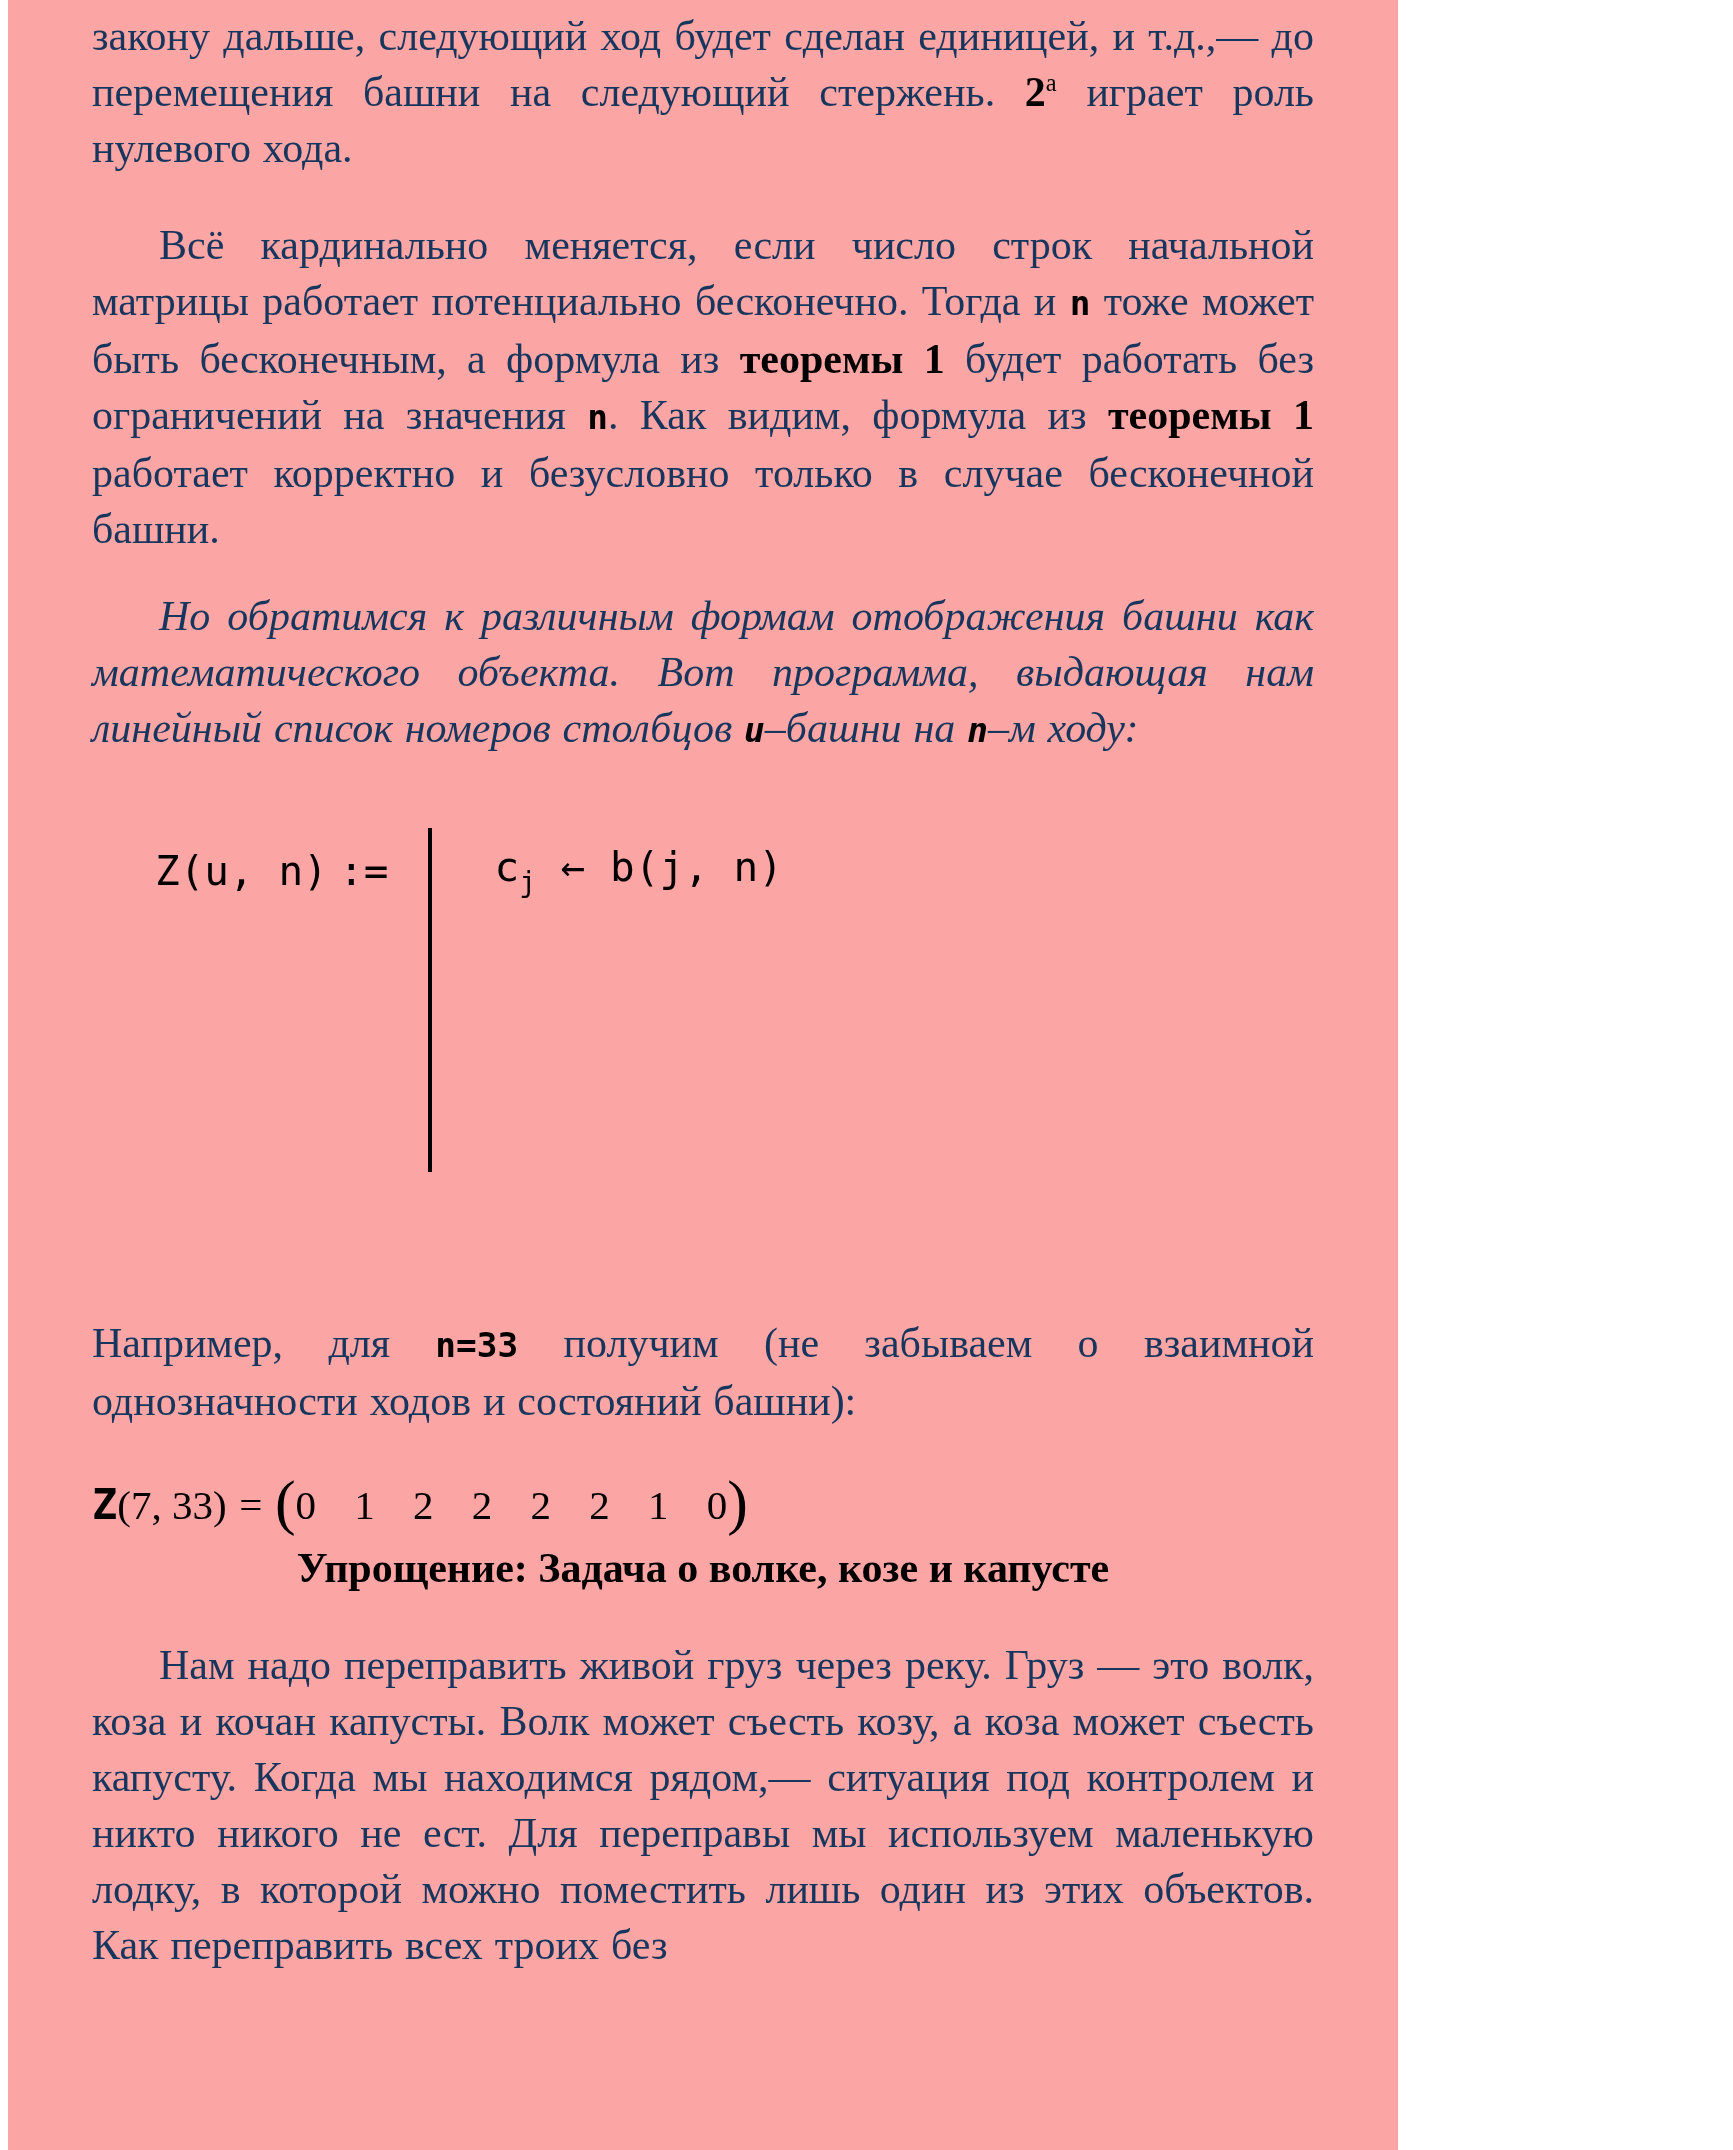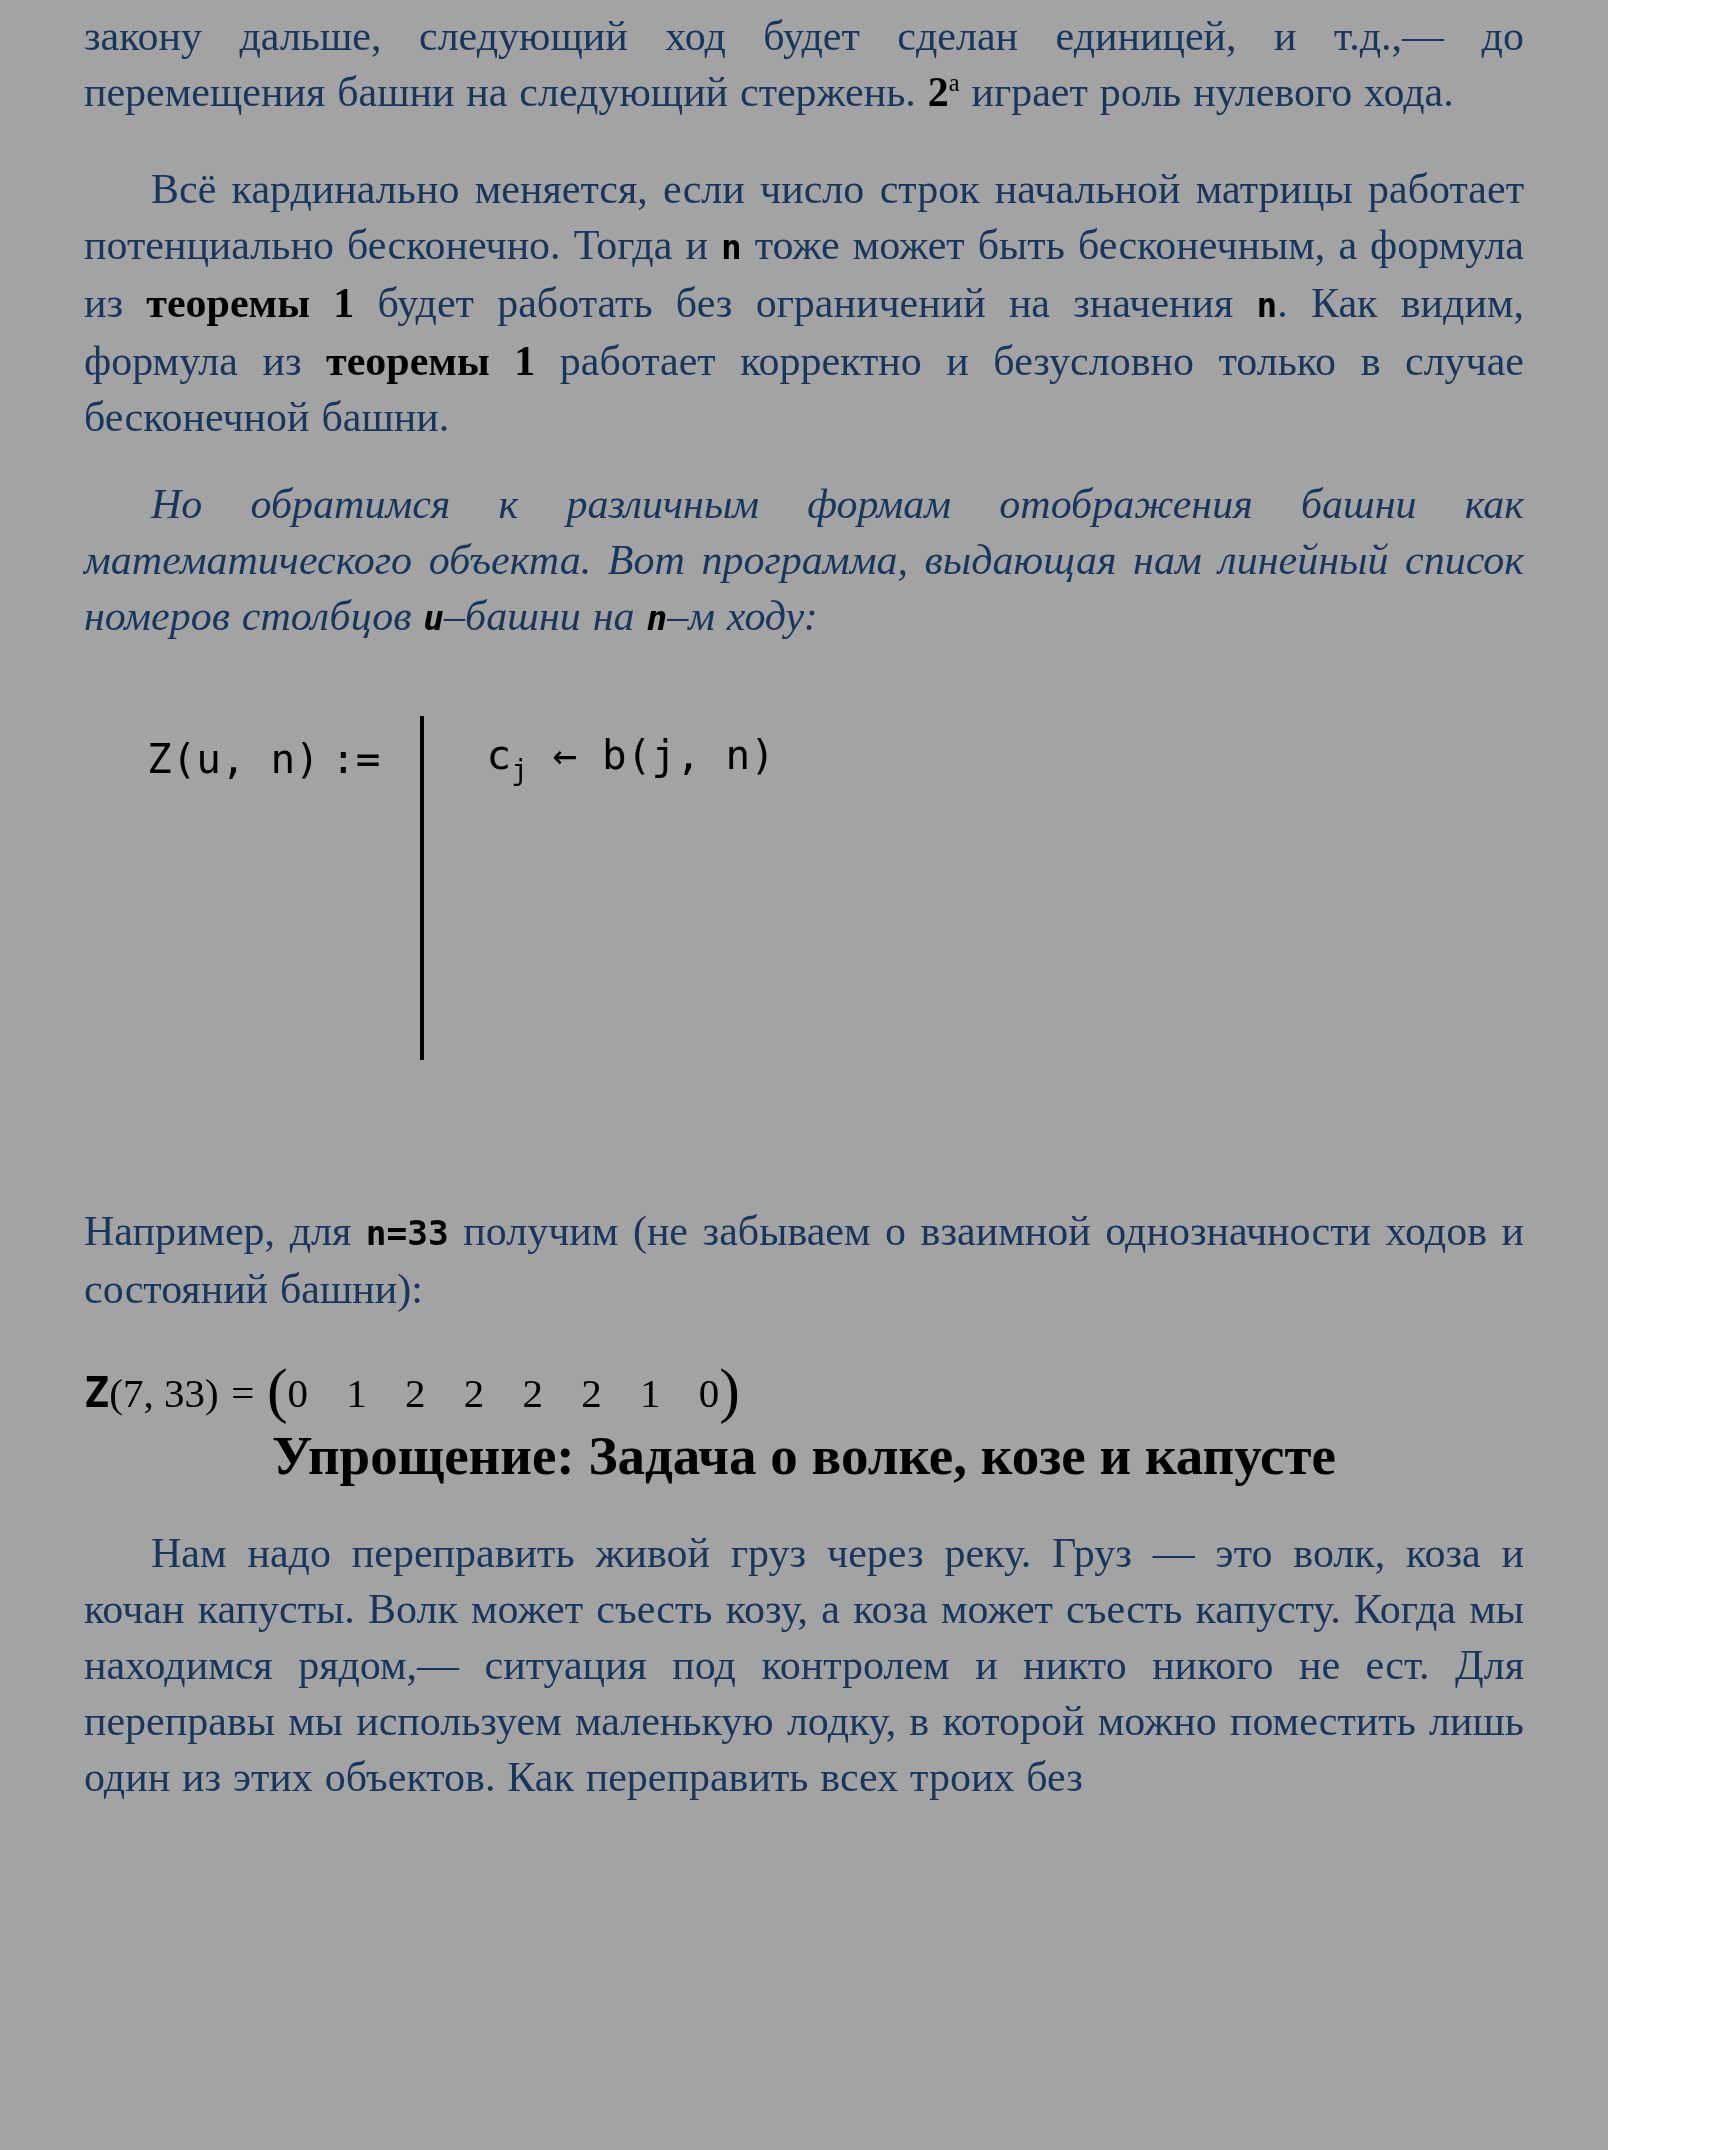--- a/index.html
+++ b/index.html
@@ -1,27 +1,28 @@
 <!DOCTYPE html>
 <html style="font-size:11.2px"><head>
 <meta charset="utf-8">
 <style>
   html, body { margin: 0; padding: 0; background: #ffffff; }
   .page {
     position: relative;
-    width: 1608px;
+    width: 1390px;
     height: 2151px;
     box-sizing: border-box;
-    background: #a3a3a3;
+    background: #fca5a5;
     padding: 8.4px 84px 0 84px;
     overflow: hidden;
     font-family: "Liberation Serif", serif;
     font-size: 42px;
     line-height: 56px;
     color: #17365d;
+    margin-left: 8px;
   }
   p.par {
     margin: 0;
     text-align: justify;
     word-spacing: 1.4px;
   }
   p.par.indent { text-indent: 67px; }
   .m-p2 { margin-top: 41px !important; }
   .m-p3 { margin-top: 31px !important; font-style: italic; }
   .m-program { margin-top: 70px; }
@@ -116,21 +117,21 @@
     font-family: "Liberation Serif", serif;
     word-spacing: 28px;
   }
 
   
   .heading {
     margin: 0;
     text-align: center;
     color: #000000;
     font-weight: bold;
-    font-size: 55px;
+    font-size: 42px;
     line-height: 56px;
   }
 </style>
 </head>
 <body>
 
 <div class="page">
 
   <p class="par"><span>закону дальше, следующий ход будет сделан единицей, и т.д.,— до перемещения башни на следующий стержень. </span><span class="num-bold">2</span><sup class="sup-black">a</sup><span> играет роль нулевого хода.</span></p>
 

